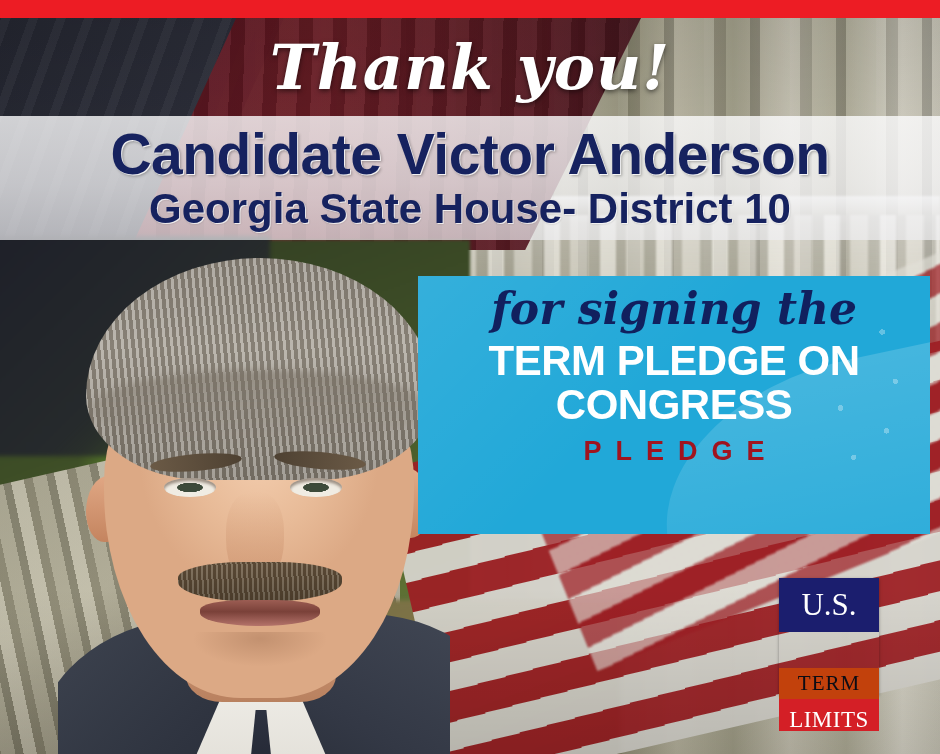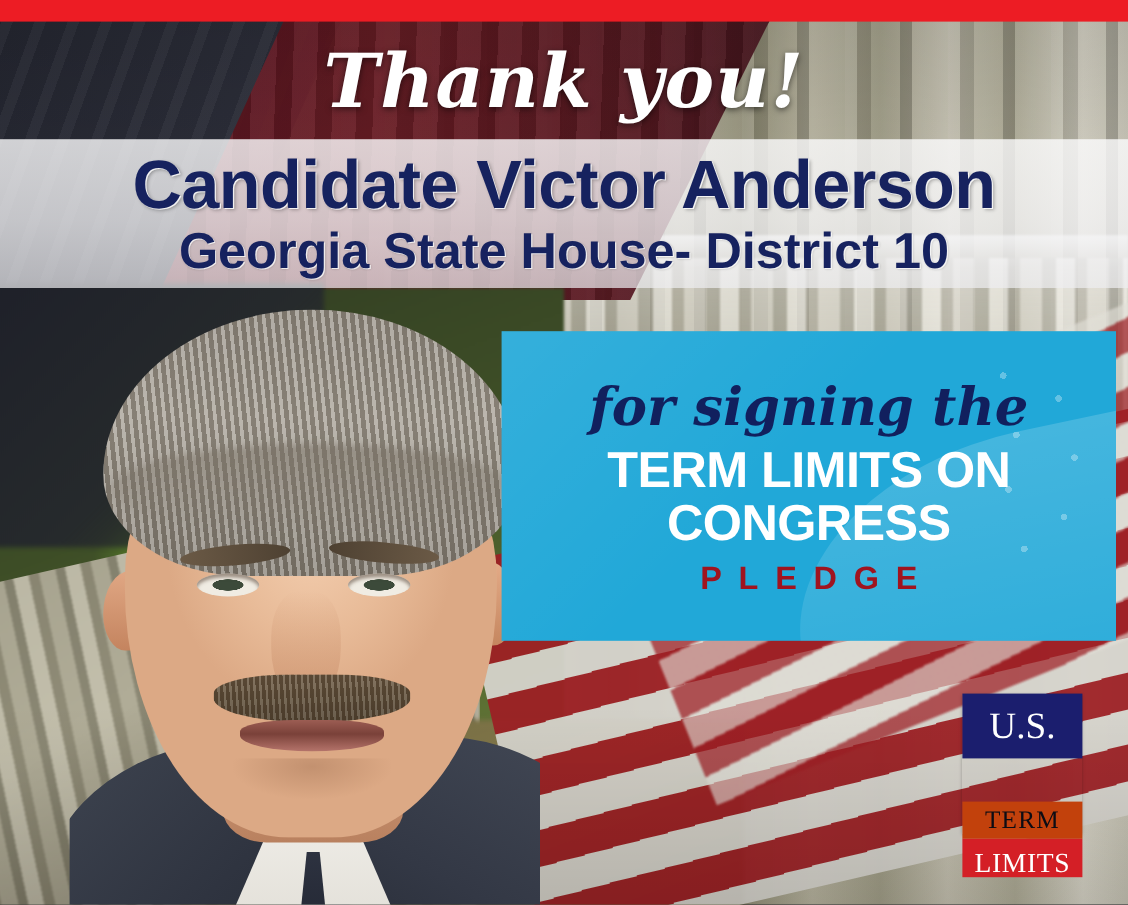--- a/index.html
+++ b/index.html
@@ -307,21 +307,21 @@
 
   
   .pledgebox{
     position:absolute;left:418px;top:276px;width:512px;height:258px;
     background:
       linear-gradient(135deg, rgba(255,255,255,.09) 0%, rgba(255,255,255,0) 45%),
       #21A8D8;
     z-index:24;
     display:flex;flex-direction:column;
     align-items:center;justify-content:flex-start;
-    padding-top:40px;
+    padding-top:9px;
     overflow:hidden;
   }
   .pb-swoosh{
     position:absolute;right:-90px;bottom:-70px;width:360px;height:240px;
     background:linear-gradient(180deg, rgba(255,255,255,.16), rgba(255,255,255,.04));
     border-radius:60% 0 0 0;
     transform:rotate(-12deg);
     pointer-events:none;
   }
   .pb-stars{
@@ -364,21 +364,21 @@
     margin-top:10px;
     font-weight:700;font-size:27px;
     color:#A0141F;
     letter-spacing:14px;
     text-indent:14px;
     white-space:nowrap;
   }
 
   
   .logo{
-    position:absolute;left:802px;top:578px;width:100px;height:117px;
+    position:absolute;left:779px;top:578px;width:100px;height:117px;
     z-index:26;
     box-shadow:0 1px 3px rgba(0,0,0,.35);
   }
   .logo-us{
     height:46%;background:#1B1E6E;
     display:flex;align-items:center;justify-content:center;
   }
   .logo-us span{
     font-family:"Liberation Serif", serif;
     color:#fff;font-size:31px;font-weight:400;line-height:1;
@@ -460,21 +460,21 @@
     <div class="p-nose"></div>
     <div class="p-mous"></div>
     <div class="p-mouth"></div>
     <div class="p-chin"></div>
   </div>
 
   <div class="pledgebox">
     <div class="pb-swoosh"></div>
     <div class="pb-stars"></div>
     <div class="pb-line1">for signing the</div>
-    <div class="pb-line2">TERM LIMITS ON</div>
+    <div class="pb-line2">TERM PLEDGE ON</div>
     <div class="pb-line3">CONGRESS</div>
     <div class="pb-pledge">PLEDGE</div>
   </div>
 
   <div class="logo">
     <div class="logo-us">
       <span>U.S.</span>
     </div>
     <div class="logo-term">
       <span>TERM</span>

